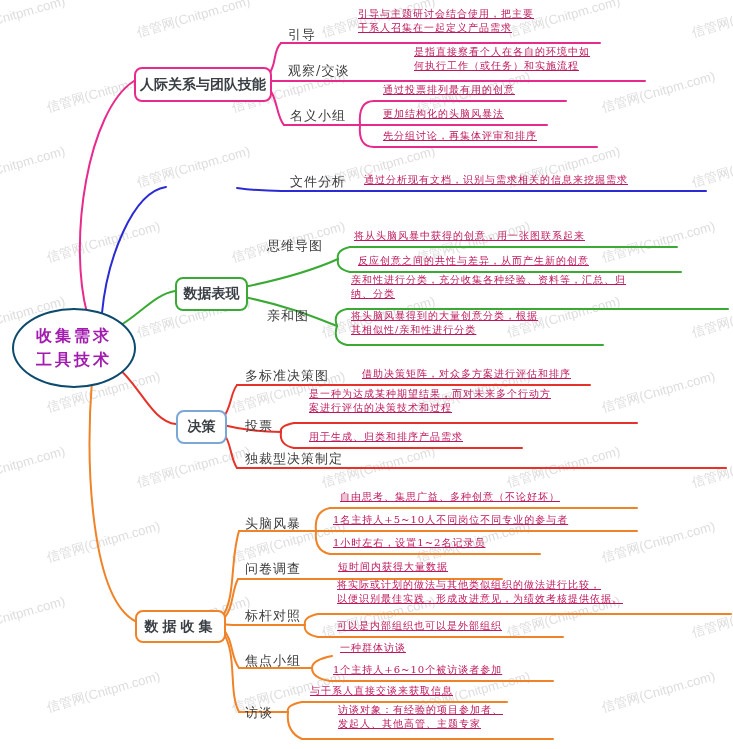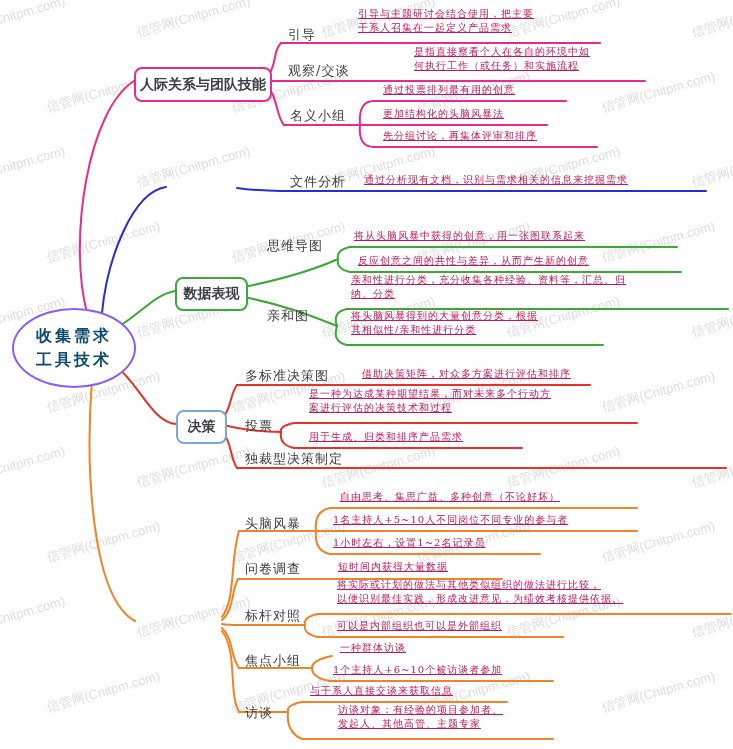--- a/index.html
+++ b/index.html
@@ -6,23 +6,23 @@
   #canvas{position:relative;width:733px;height:749px;overflow:hidden;background:#fff;
           font-family:"DejaVu Serif",serif;}
   #wires{position:absolute;left:0;top:0;z-index:1;}
   .wm{position:absolute;z-index:0;color:#c9c9c9;opacity:.62;font-size:13px;white-space:nowrap;
       font-family:"Liberation Sans",sans-serif;transform:rotate(-16deg);pointer-events:none;}
   .node-box{position:absolute;z-index:2;background:#fff;border:2px solid #000;border-radius:8px;
             display:flex;align-items:center;justify-content:center;
             font-family:"Liberation Sans",sans-serif;font-weight:bold;font-size:14px;color:#3a3f45;}
   .node-box.kai{font-family:"DejaVu Serif",serif;font-weight:bold;letter-spacing:4px;}
   .center-ellipse{position:absolute;z-index:2;left:12px;top:308px;width:120px;height:76px;
-            border:2px solid #8b5cf6;border-radius:50%;background:#fff;
+            border:2px solid #0c4a6e;border-radius:50%;background:#fff;
             display:flex;align-items:center;justify-content:center;text-align:center;
-            font-weight:bold;font-size:16px;line-height:1.5;letter-spacing:3px;color:#0c4a6e;
+            font-weight:bold;font-size:16px;line-height:1.5;letter-spacing:3px;color:#a21caf;
             white-space:pre-line;}
   .sub-label{position:absolute;z-index:2;font-size:13px;letter-spacing:1px;color:#3c3c3c;
              white-space:nowrap;line-height:1.38;}
   .leaf{position:absolute;z-index:2;font-size:10px;letter-spacing:1px;color:#be185d;
         white-space:pre-line;line-height:1.385;text-decoration:underline;}
   .nowrap{white-space:nowrap;}
 </style>
 </head>
 <body>
 
@@ -153,20 +153,21 @@
       <path d="M 302 739 H 553"></path>
     </g>
   </svg>
 
   <div class="center-ellipse">收集需求
 工具技术</div>
 
   <div class="node-box" style="left:134px;top:67px;width:134px;height:31px;border-color:#e82a8c;">人际关系与团队技能</div>
   <div class="node-box" style="left:175px;top:277px;width:69px;height:30px;border-color:#3aaa35;">数据表现</div>
   <div class="node-box" style="left:176px;top:410px;width:47px;height:30px;border-color:#7aa7d6;">决策</div>
+  <div class="node-box kai" style="left:135px;top:610px;width:87px;height:29px;border-color:#f08327;">数据收集</div>
 
   <div class="sub-label" style="left:288px;top:26px;">引导</div>
   <div class="leaf" style="left:358px;top:7px;">引导与主题研讨会结合使用，把主要
 干系人召集在一起定义产品需求</div>
 
   <div class="sub-label" style="left:288px;top:62px;">观察/交谈</div>
   <div class="leaf" style="left:414px;top:45px;">是指直接察看个人在各自的环境中如
 何执行工作（或任务）和实施流程</div>
 
   <div class="sub-label" style="left:290px;top:107px;">名义小组</div>

